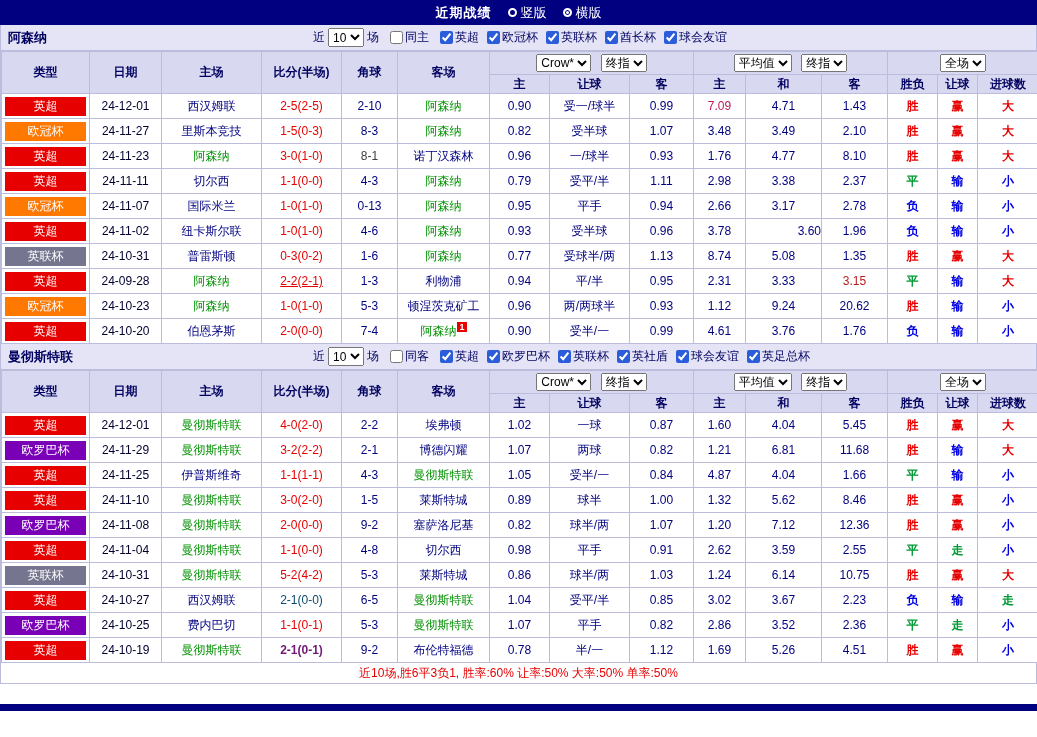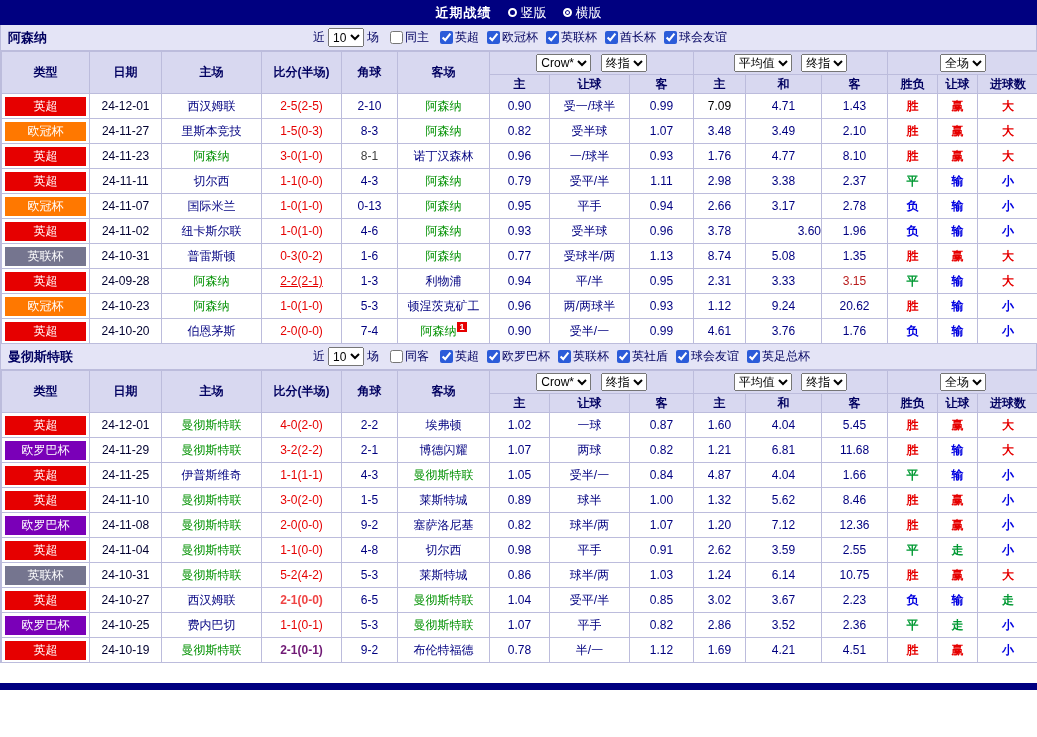--- a/index.html
+++ b/index.html
@@ -152,21 +152,21 @@
             <span class="badge" style="background: rgb(230, 0, 0);">英超</span>
           </td>
           <td style="color: rgb(0, 0, 48);">24-12-01</td>
           <td style="color: rgb(0, 0, 128);">西汉姆联</td>
           <td style="color: rgb(230, 0, 0);">2-5(2-5)</td>
           <td style="color: rgb(0, 0, 128);">2-10</td>
           <td style="color: rgb(0, 145, 0);">阿森纳</td>
           <td style="color: rgb(0, 0, 128);">0.90</td>
           <td style="color: rgb(0, 0, 128);">受一/球半</td>
           <td style="color: rgb(0, 0, 128);">0.99</td>
-          <td style="color: #000000;">7.09</td>
+          <td style="color: #be185d;">7.09</td>
           <td style="color: rgb(0, 0, 128);">4.71</td>
           <td style="color: rgb(0, 0, 128);">1.43</td>
           <td class="res" style="color: rgb(230, 0, 0);">胜</td>
           <td class="res" style="color: rgb(230, 0, 0);">赢</td>
           <td class="res" style="color: rgb(230, 0, 0);">大</td>
         </tr>
         <tr>
           <td>
             <span class="badge" style="background: rgb(255, 120, 0);">欧冠杯</span>
           </td>
@@ -563,21 +563,21 @@
           <td class="res" style="color: rgb(230, 0, 0);">胜</td>
           <td class="res" style="color: rgb(230, 0, 0);">赢</td>
           <td class="res" style="color: rgb(230, 0, 0);">大</td>
         </tr>
         <tr>
           <td>
             <span class="badge" style="background: rgb(230, 0, 0);">英超</span>
           </td>
           <td style="color: rgb(0, 0, 48);">24-10-27</td>
           <td style="color: rgb(0, 0, 128);">西汉姆联</td>
-          <td style="color: #ef4444; font-weight: bold;">2-1(0-0)</td>
+          <td style="color: #0c4a6e;">2-1(0-0)</td>
           <td style="color: rgb(0, 0, 128);">6-5</td>
           <td style="color: rgb(0, 145, 0);">曼彻斯特联</td>
           <td style="color: rgb(0, 0, 128);">1.04</td>
           <td style="color: rgb(0, 0, 128);">受平/半</td>
           <td style="color: rgb(0, 0, 128);">0.85</td>
           <td style="color: rgb(0, 0, 128);">3.02</td>
           <td style="color: rgb(0, 0, 128);">3.67</td>
           <td style="color: rgb(0, 0, 128);">2.23</td>
           <td class="res" style="color: rgb(0, 0, 224);">负</td>
           <td class="res" style="color: rgb(0, 0, 224);">输</td>
@@ -608,23 +608,24 @@
           </td>
           <td style="color: rgb(0, 0, 48);">24-10-19</td>
           <td style="color: rgb(0, 145, 0);">曼彻斯特联</td>
           <td style="color: #701a75; font-weight: bold;">2-1(0-1)</td>
           <td style="color: rgb(0, 0, 128);">9-2</td>
           <td style="color: rgb(0, 0, 128);">布伦特福德</td>
           <td style="color: rgb(0, 0, 128);">0.78</td>
           <td style="color: rgb(0, 0, 128);">半/一</td>
           <td style="color: rgb(0, 0, 128);">1.12</td>
           <td style="color: rgb(0, 0, 128);">1.69</td>
-          <td style="color: rgb(0, 0, 128);">4.21</td>
+          <td style="color: rgb(0, 0, 128);">5.26</td>
           <td style="color: rgb(0, 0, 128);">4.51</td>
           <td class="res" style="color: rgb(230, 0, 0);">胜</td>
           <td class="res" style="color: rgb(230, 0, 0);">赢</td>
           <td class="res" style="color: rgb(0, 0, 224);">小</td>
         </tr>
       </tbody>
   </table>
+  <div class="summary">近10场,胜6平3负1, 胜率:60% 让率:50% 大率:50% 单率:50%</div>
 </div>
 
 <div class="bottombar"></div>
 
 </body></html>

